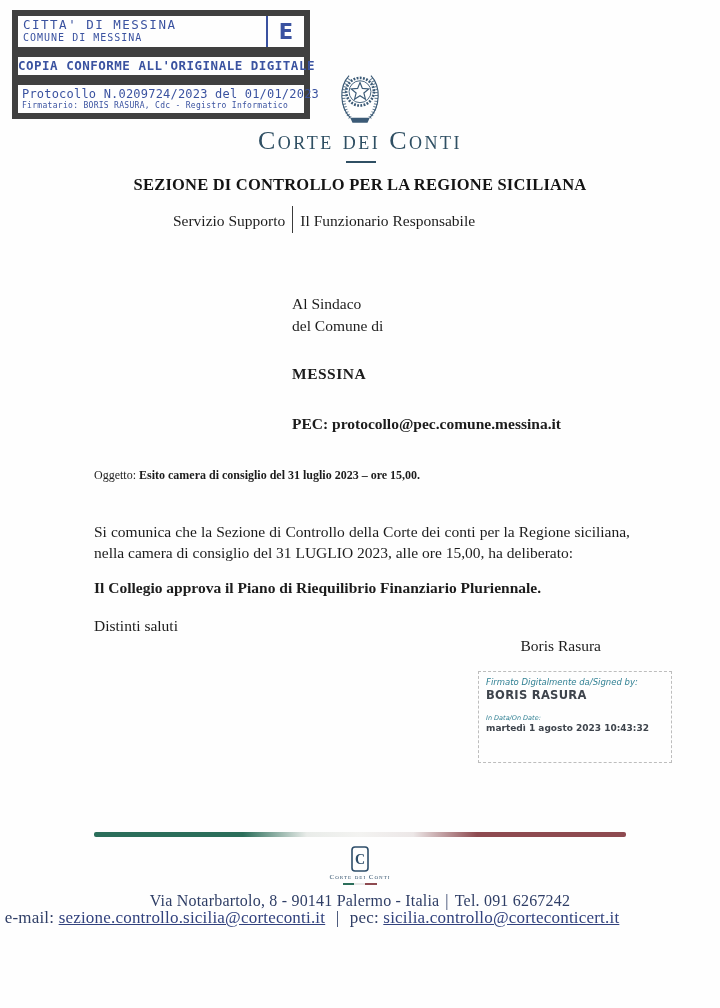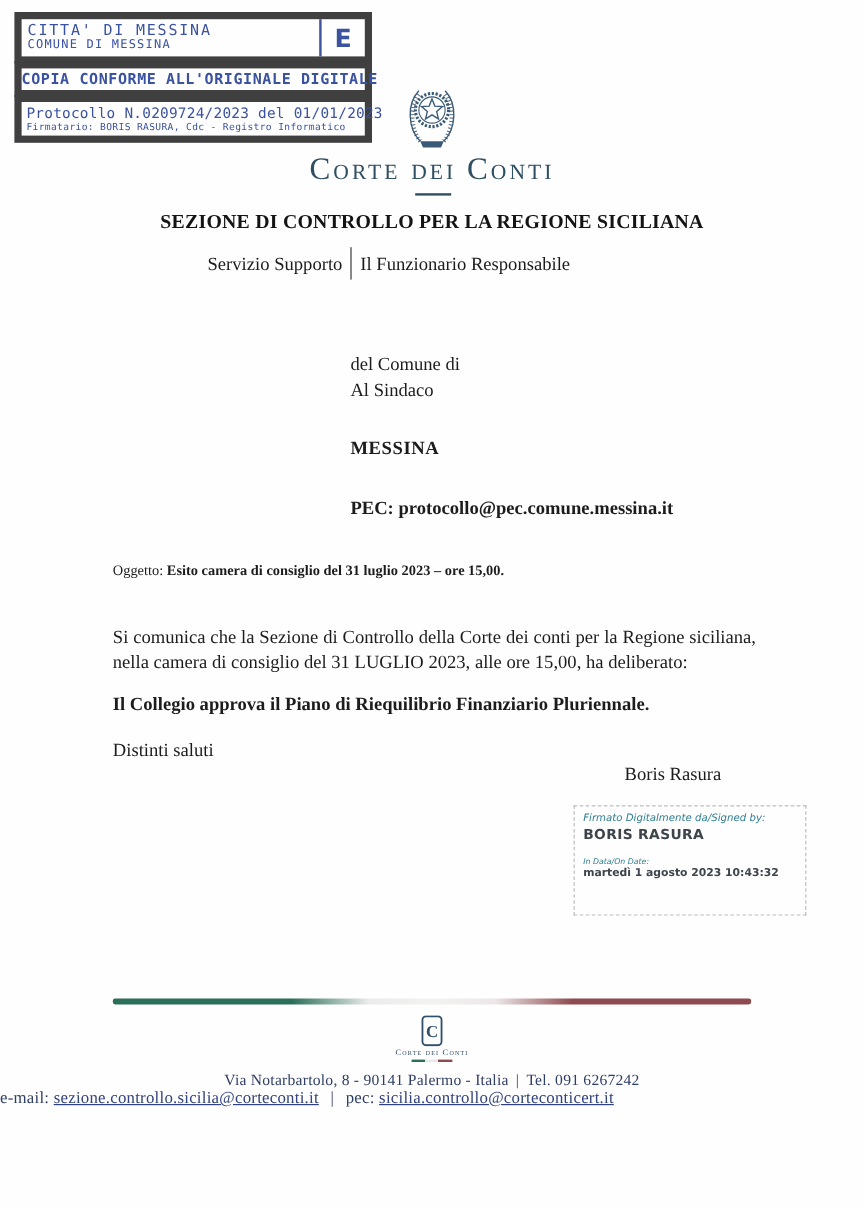--- a/index.html
+++ b/index.html
@@ -101,25 +101,25 @@
   .footer-logo-caption{
     position:absolute;left:0;top:873px;width:720px;text-align:center;
     font-variant:small-caps;font-size:7px;letter-spacing:1px;color:#2e4e6a;line-height:8px;
   }
   .footer-minitricolor{
     position:absolute;left:343px;top:883px;width:34px;height:2px;
     background:linear-gradient(to right,#2b6e5a 0 32%,#e8e8e8 32% 65%,#8e4a50 65% 100%);
   }
   .footer-address{
     position:absolute;left:0;top:892px;width:720px;text-align:center;
-    font-size:13px;color:#2f3e66;letter-spacing:.2px;
+    font-size:16px;color:#2f3e66;letter-spacing:.2px;
   }
   .footer-email{
-    position:absolute;left:0;top:908px;width:624px;
-    font-size:14px;color:#2f3e66;letter-spacing:.2px;
+    position:absolute;left:0;top:908px;width:624px;text-align:center;
+    font-size:17px;color:#2f3e66;letter-spacing:.2px;
   }
   .footer-email a, .footer-email .link{
     color:#32427e;text-decoration:underline;cursor:pointer;
   }
   .sep{padding:0 6px;}
 </style>
 </head>
 <body>
 
 <div class="page">
@@ -163,22 +163,22 @@
 
   <div class="section-title">SEZIONE DI CONTROLLO PER LA REGIONE SICILIANA</div>
 
   <div class="service-line">
     <span>Servizio Supporto</span>
     <span class="service-divider"></span>
     <span>Il Funzionario Responsabile</span>
   </div>
 
   <div class="recipient">
+    <div>Al Sindaco</div>
     <div>del Comune di</div>
-    <div>Al Sindaco</div>
     <div class="strong">MESSINA</div>
     <div class="pec">PEC: protocollo@pec.comune.messina.it</div>
   </div>
 
   <div class="subject">
     <span>Oggetto: </span><b>Esito camera di consiglio del 31 luglio 2023 – ore 15,00.</b>
   </div>
 
   <div class="paragraph">Si comunica che la Sezione di Controllo della Corte dei conti per la Regione siciliana, nella camera di consiglio del 31 LUGLIO 2023, alle ore 15,00, ha deliberato:</div>
 

